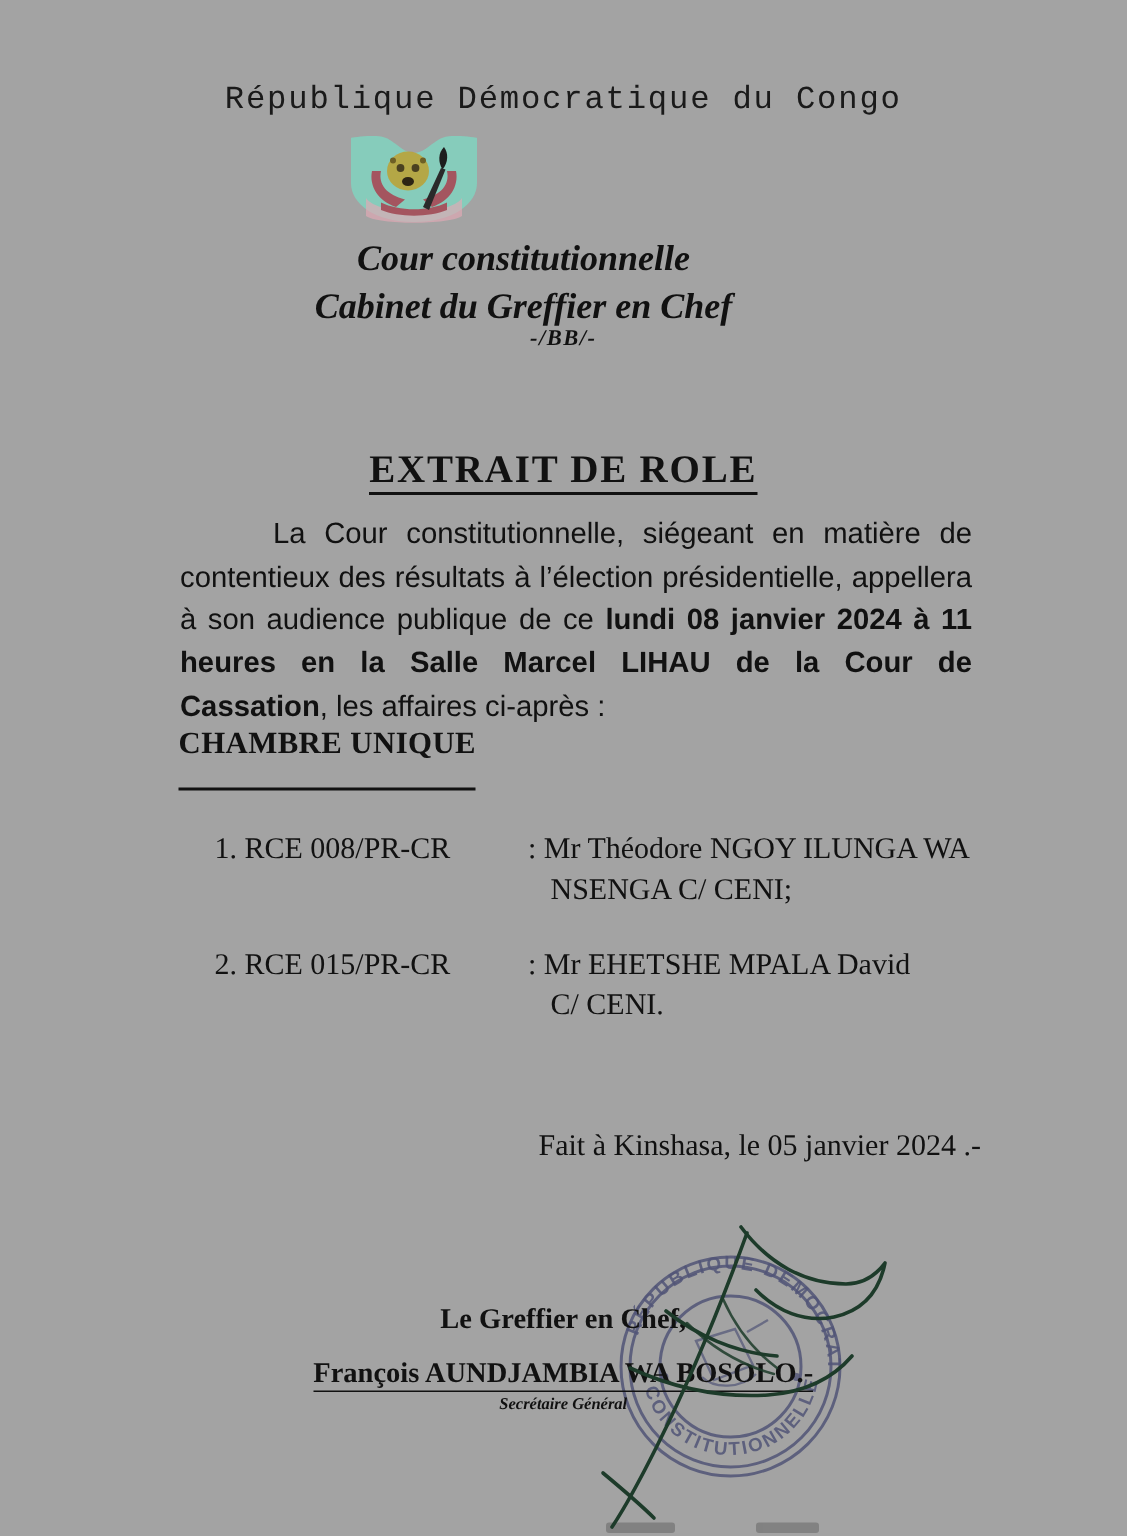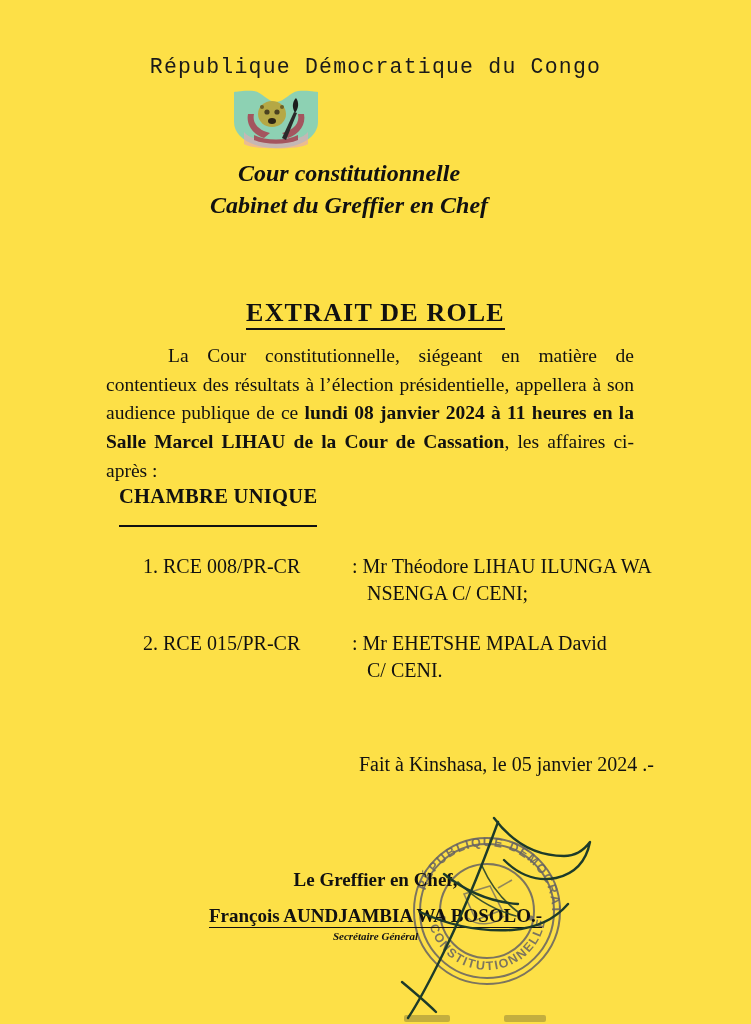--- a/index.html
+++ b/index.html
@@ -12,21 +12,21 @@
     height: 1024px;
     position: relative;
     overflow: hidden;
     font-family: "Liberation Serif", serif;
     color: #111111;
   }
 
   .page {
     position: absolute;
     inset: 0;
-    background: #fde047;
+    background: #a3a3a3;
   }
 
   
   .republic-line {
     position: absolute;
     top: 55px;
     left: 0;
     width: 751px;
     text-align: center;
     font-family: "Liberation Mono", monospace;
@@ -87,23 +87,23 @@
   }
   .doc-title span {
     border-bottom: 2.5px solid #111;
     padding-bottom: 1px;
   }
 
   
   .body-par {
     position: absolute;
     top: 342px;
-    left: 106px;
+    left: 120px;
     width: 528px;
-    font-family: Liberation Serif, serif;
+    font-family: Liberation Sans, sans-serif;
     font-size: 19.5px;
     line-height: 1.47;
     text-align: justify;
     text-indent: 62px;
     color: #111;
   }
   .body-par b { font-weight: bold; }
 
   
   .chambre {
@@ -251,20 +251,21 @@
       <path d="M72 10 C75 14 75 20 71 25 C68 20 68 14 72 10 Z" fill="#1d1d1d"></path>
       <path d="M70 24 L58 50 L62 52 L73 25 Z" fill="#2a2a2a"></path>
     </svg>
   </div>
 
   <div class="court-title">
     <span class="ln1">Cour constitutionnelle</span>
     <span class="ln2">Cabinet du Greffier en Chef</span>
   </div>
 
+  <div class="ref-code">-/BB/-</div>
 
   <div class="doc-title">
     <span>EXTRAIT DE ROLE</span>
   </div>
 
   <div class="body-par">
     <span>La Cour constitutionnelle, siégeant en matière de contentieux des résultats à l’élection présidentielle, appellera à son audience publique de ce </span><b>lundi 08 janvier 2024 à 11 heures en la Salle Marcel LIHAU de la Cour de Cassation</b><span>, les affaires ci-après :</span>
   </div>
 
   <div class="chambre">
@@ -272,21 +273,21 @@
   </div>
 
   <div class="case-list">
 
     <div class="case-row">
       <div class="case-ref">
         <span>1.</span>
         <span>RCE 008/PR-CR</span>
       </div>
       <div class="case-parties">
-        <span class="pl1">: Mr Théodore LIHAU ILUNGA WA</span>
+        <span class="pl1">: Mr Théodore NGOY ILUNGA WA</span>
         <span class="pl2">NSENGA  C/ CENI;</span>
       </div>
     </div>
 
     <div class="case-row">
       <div class="case-ref">
         <span>2.</span>
         <span>RCE 015/PR-CR</span>
       </div>
       <div class="case-parties">

